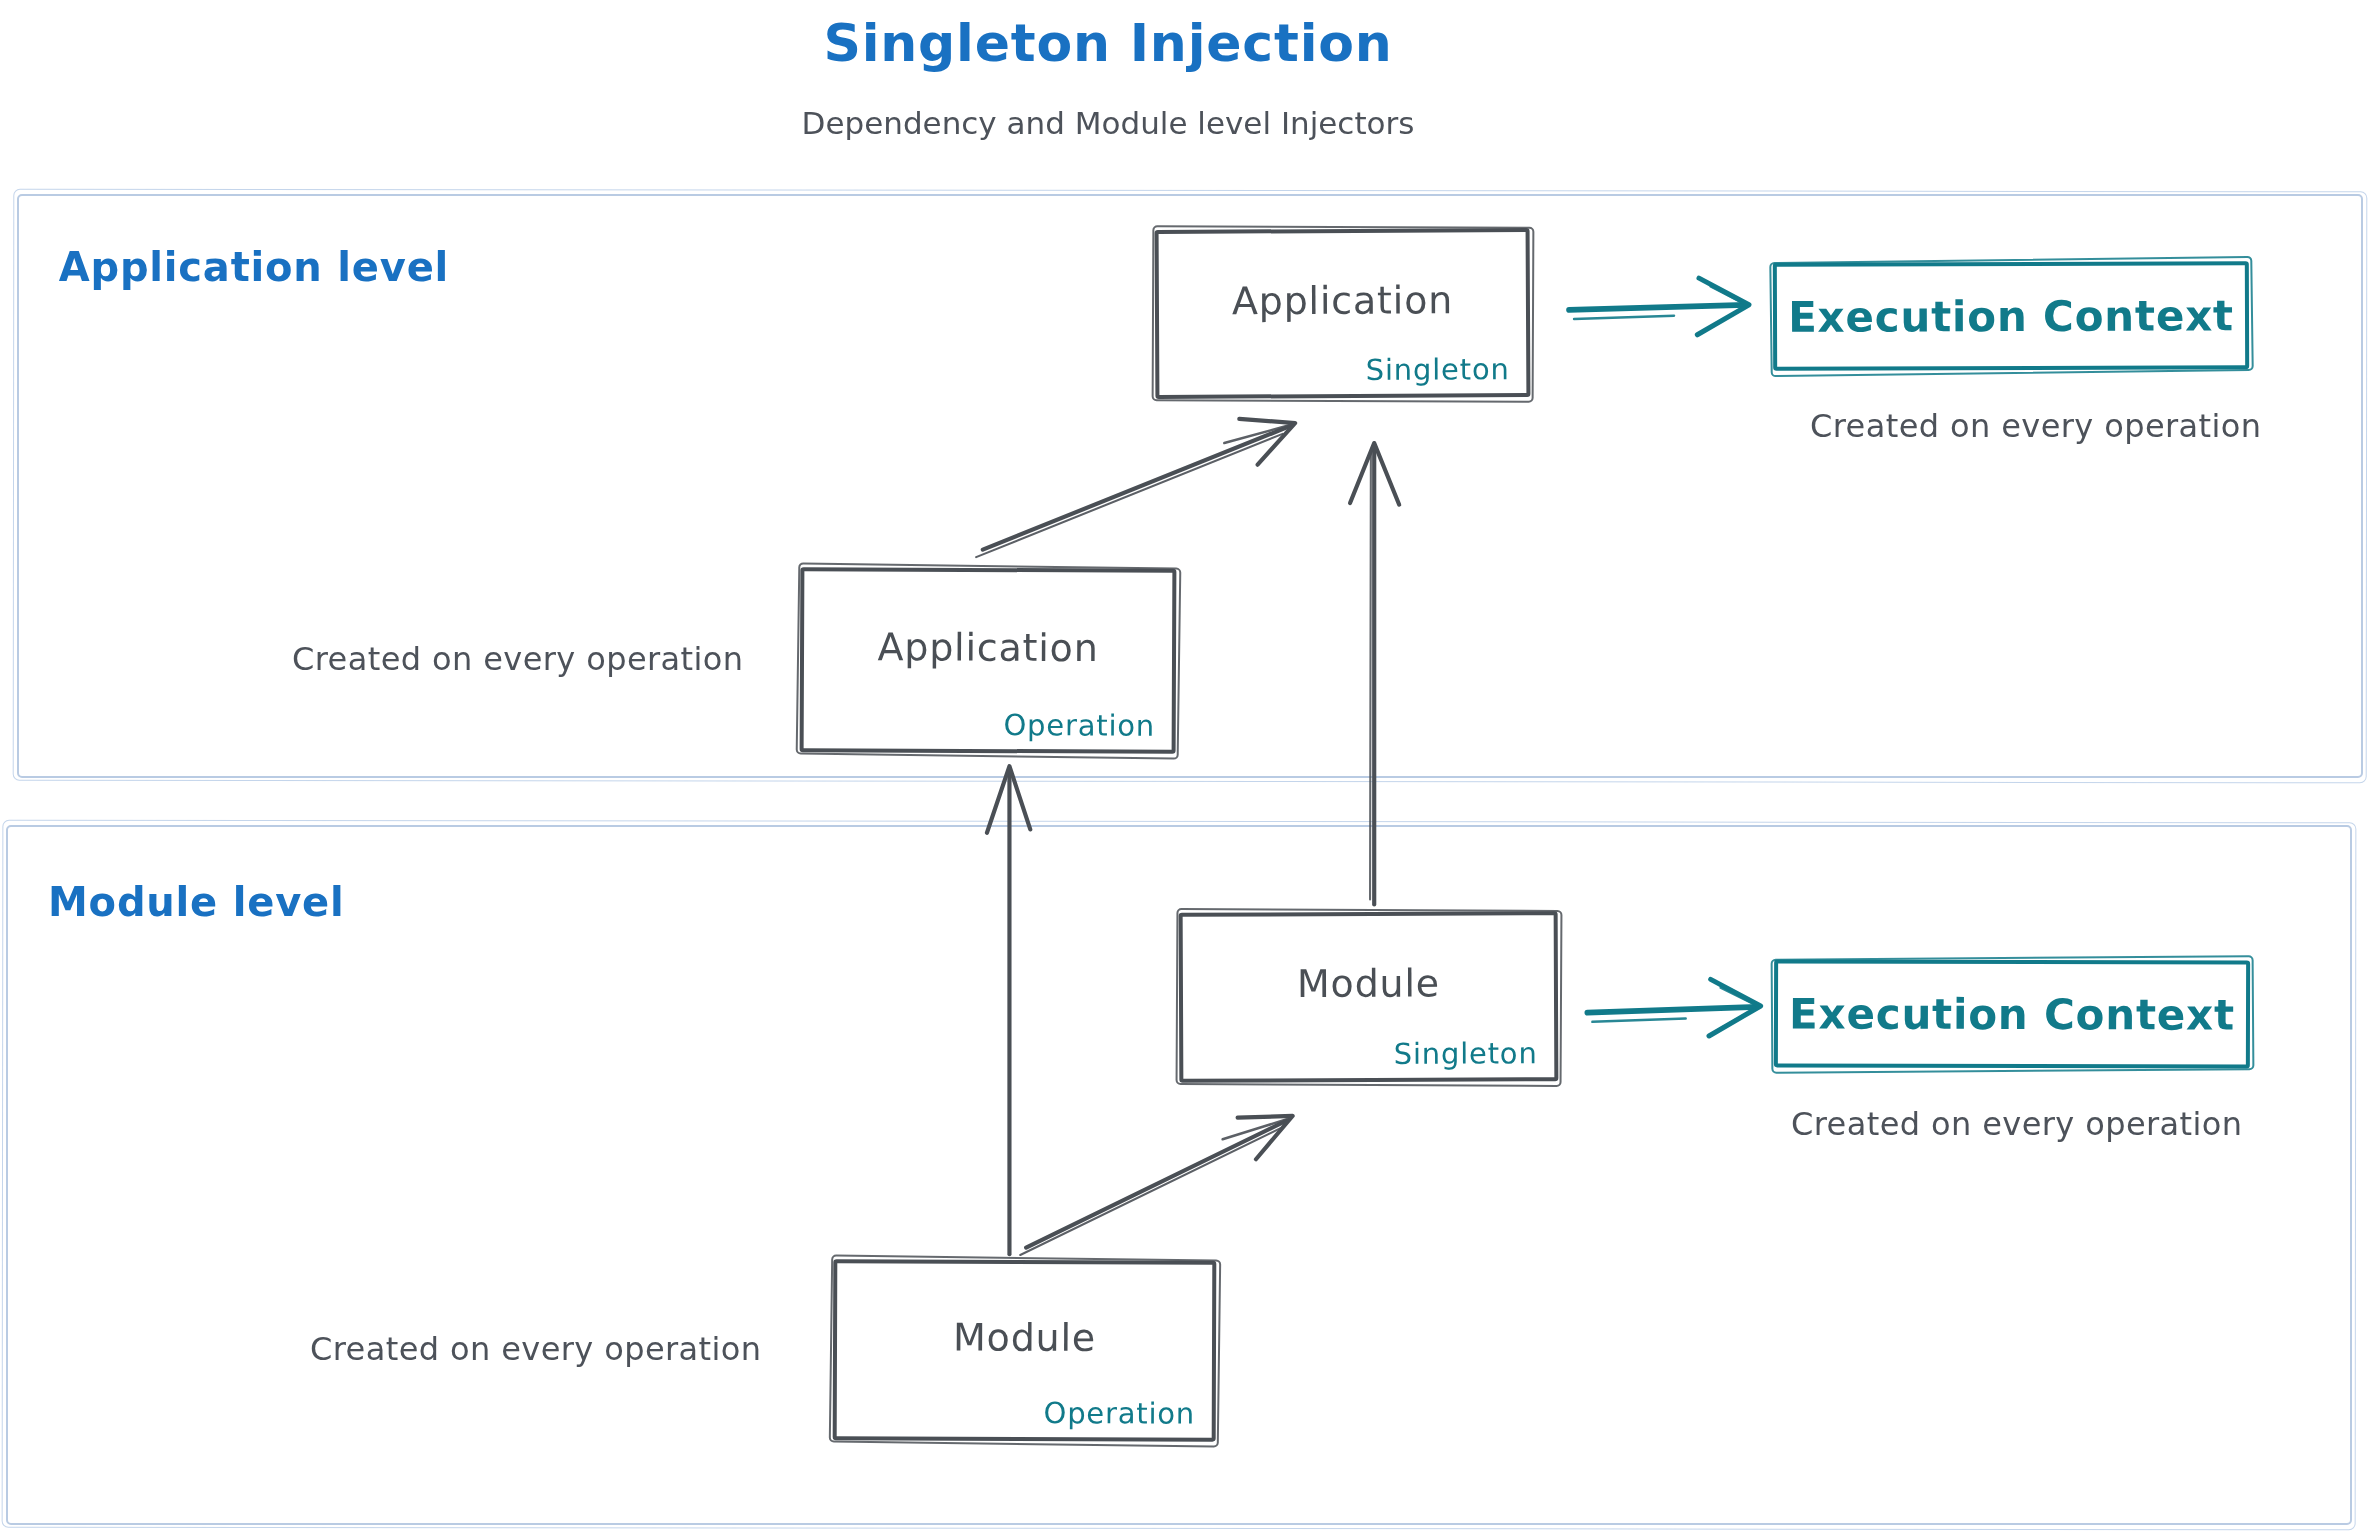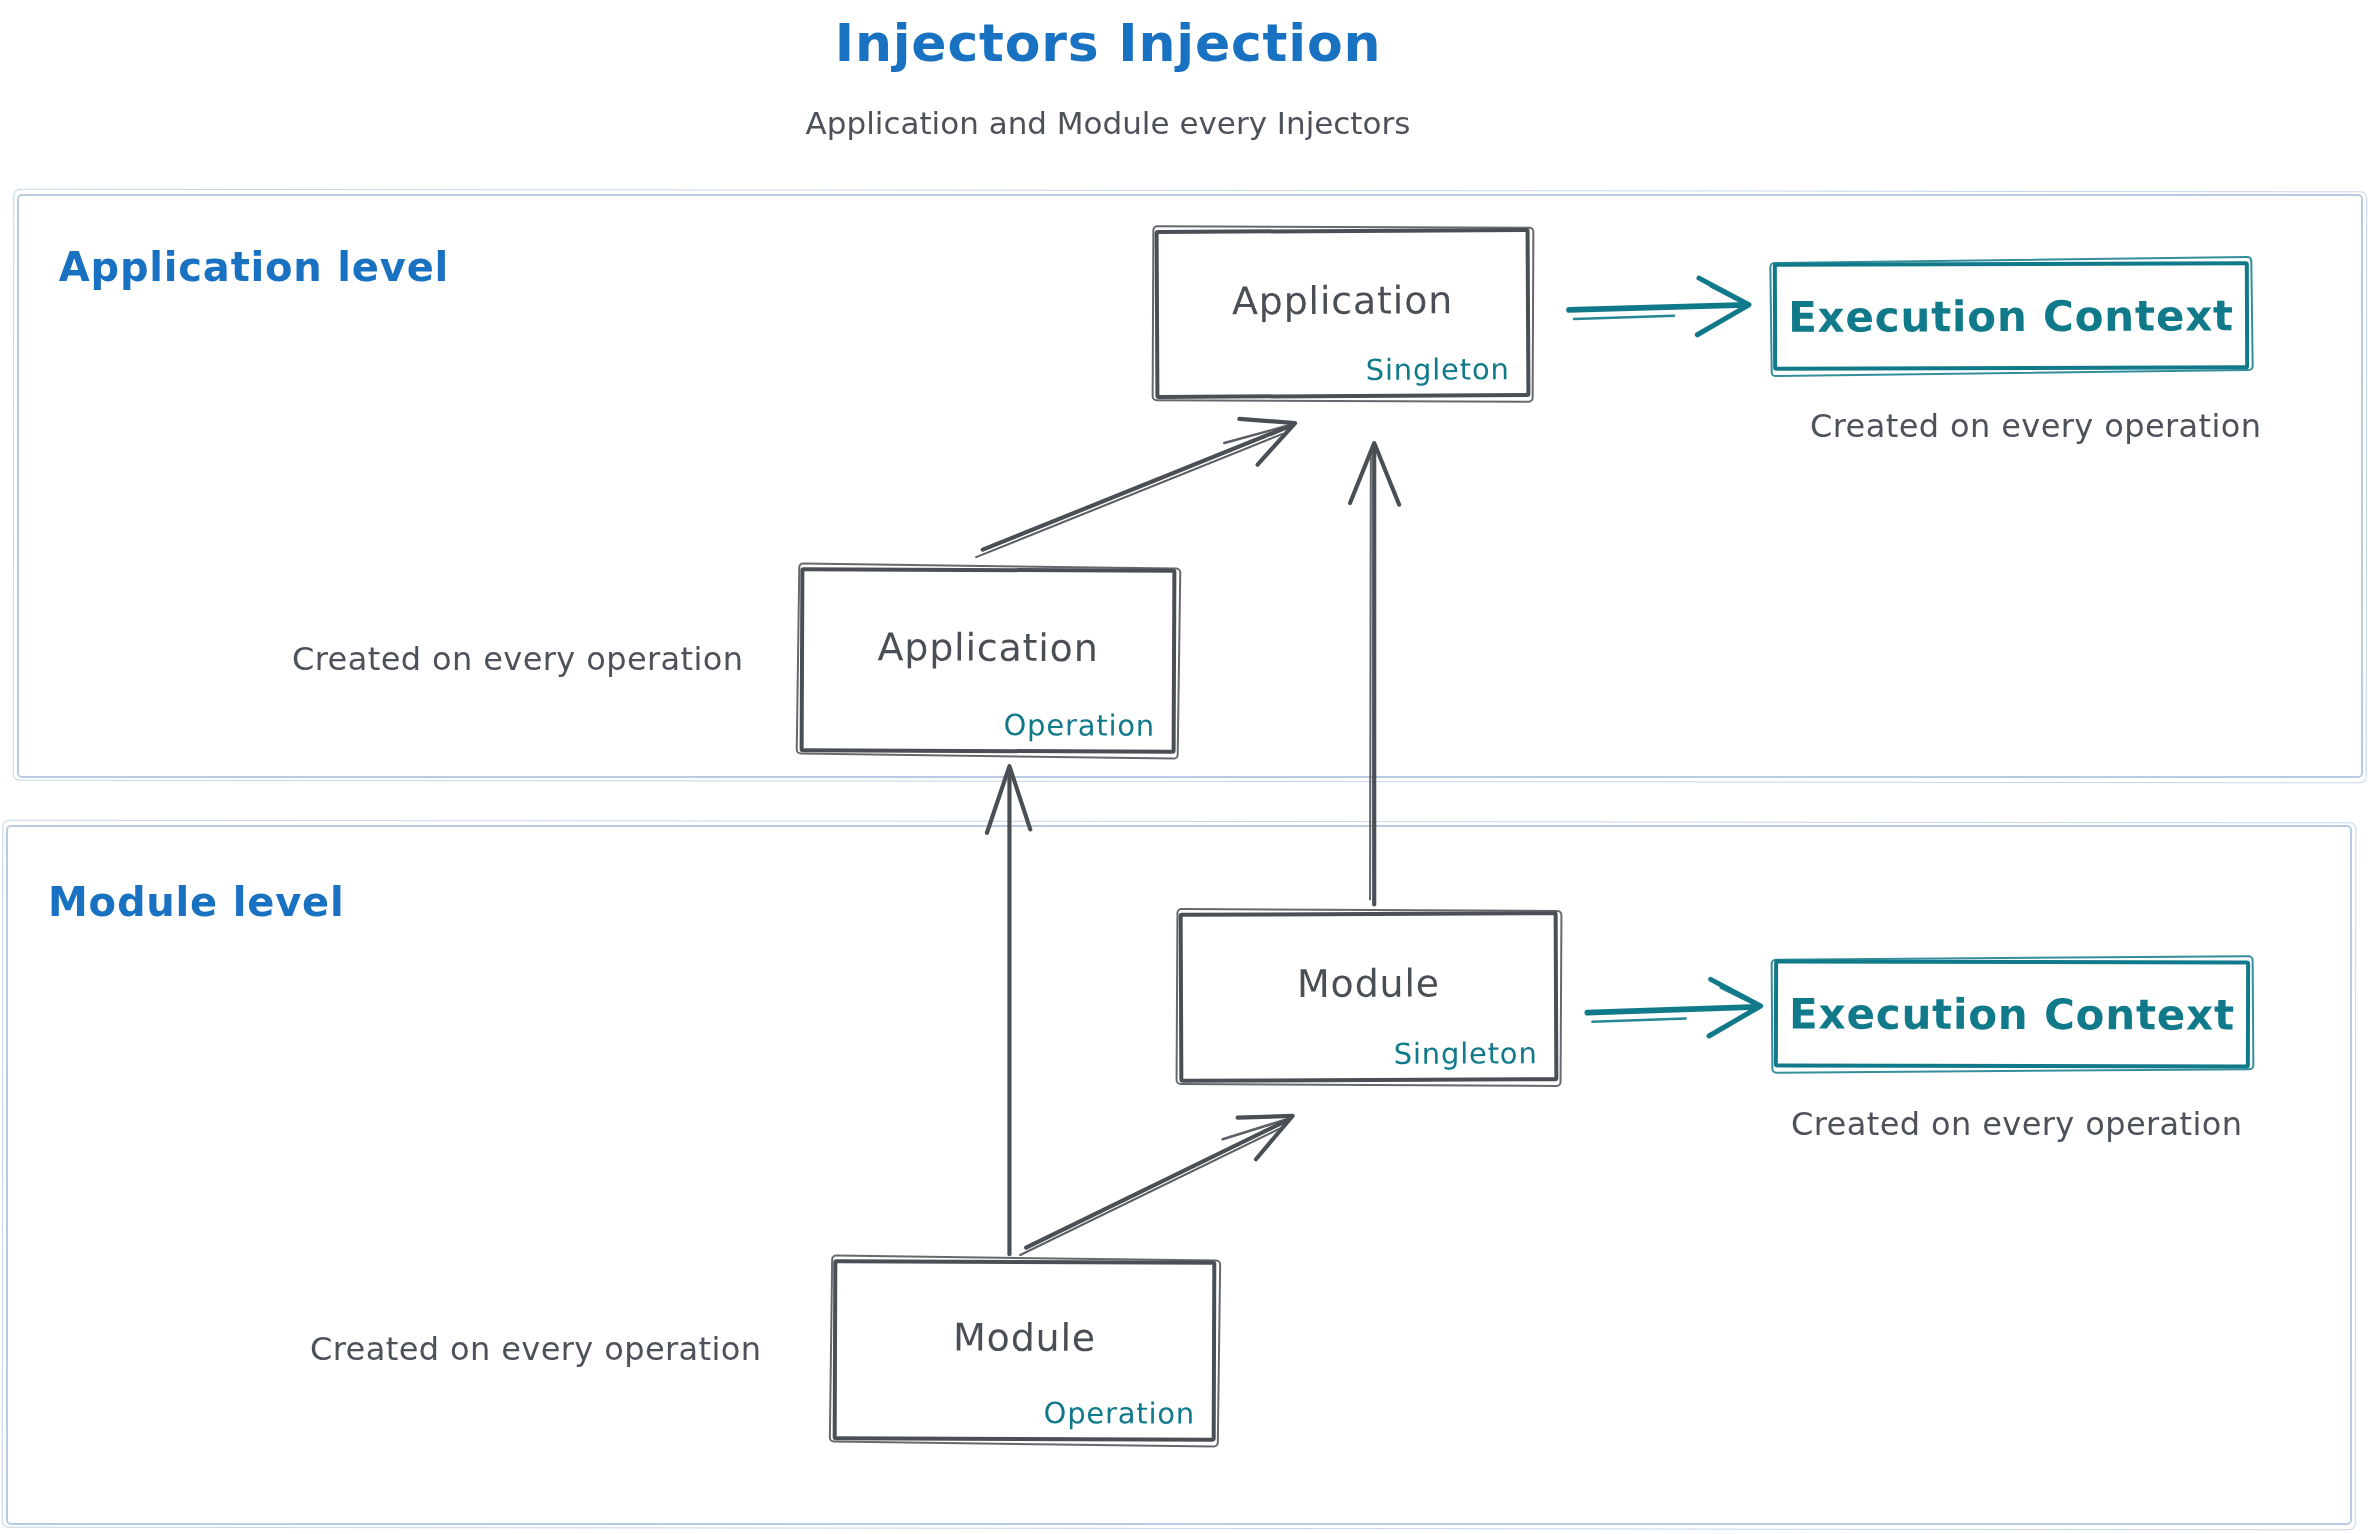--- a/index.html
+++ b/index.html
@@ -154,22 +154,22 @@
     pointer-events: none;
   }
   .stroke-dark  { stroke: #4a4f55; fill: none; stroke-linecap: round; stroke-linejoin: round; }
   .stroke-teal  { stroke: #117a8a; fill: none; stroke-linecap: round; stroke-linejoin: round; }
 </style>
 </head>
 <body>
 
 <div class="stage">
 
-  <div class="page-title">Injectors Injection</div>
-  <div class="page-subtitle">Application and Module every Injectors</div>
+  <div class="page-title">Singleton Injection</div>
+  <div class="page-subtitle">Dependency and Module level Injectors</div>
 
   <section class="container container-app">
     <span class="level-label level-label-app">Application level</span>
   </section>
 
   <section class="container container-module">
     <span class="level-label level-label-module">Module level</span>
   </section>
 
   <div class="sketch-box box-app-singleton">

